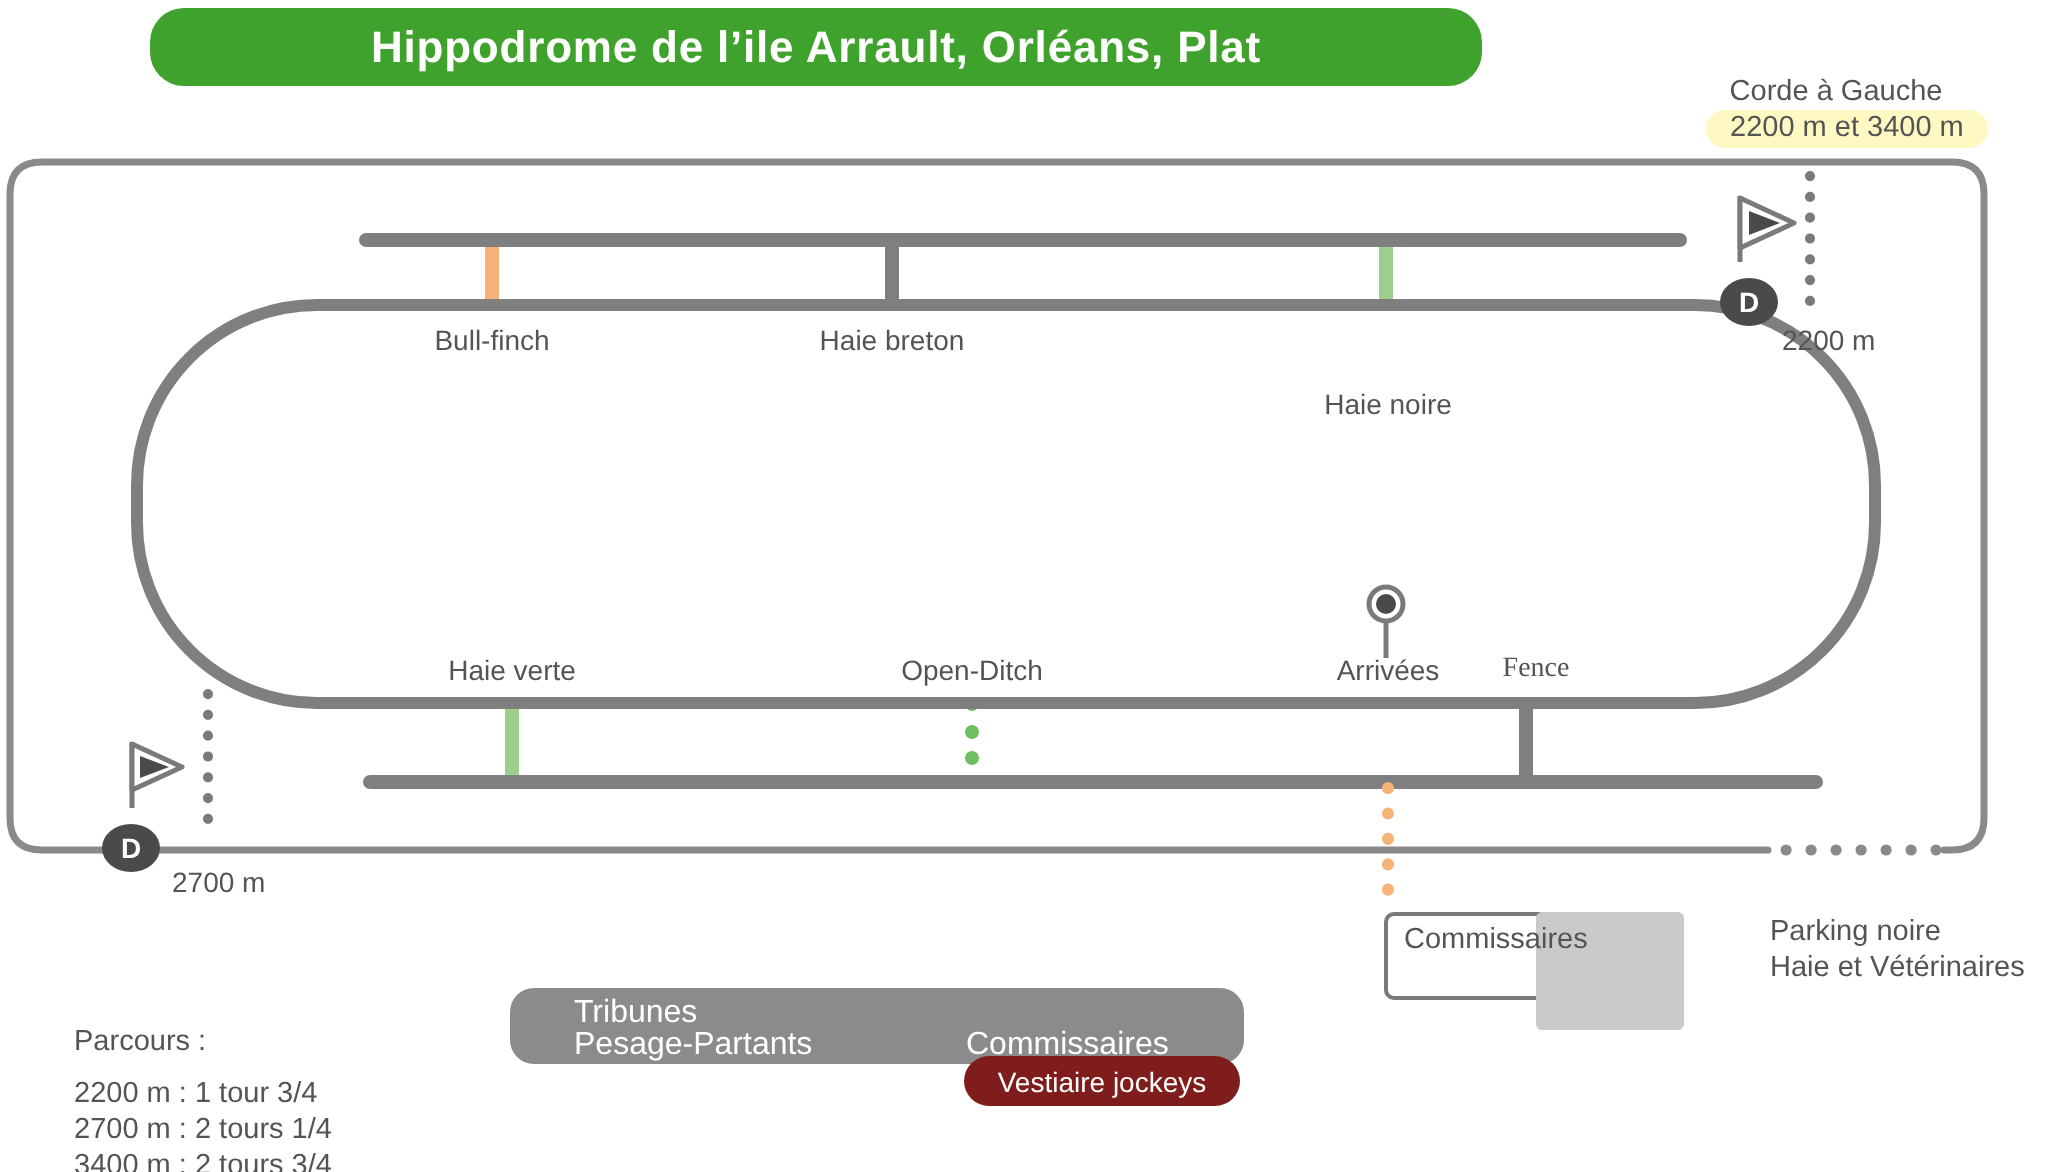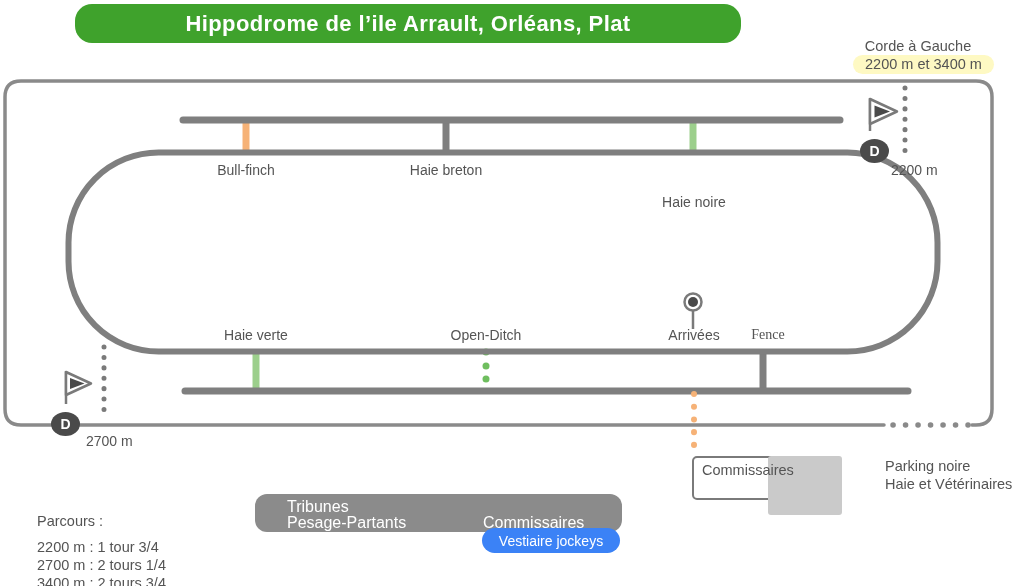--- a/index.html
+++ b/index.html
@@ -30,21 +30,21 @@
   .gray-box{
     left:255px;top:457px;width:367px;height:38px;background:#8b8b8b;border-radius:12px;
     color:#ffffff;font-size:16px;margin-top:37px;
   }
   .gray-box span{position:absolute;white-space:nowrap;}
   .square{left:768px;top:456px;width:74px;height:59px;background:#cacaca;border-radius:3px;z-index:2;}
   .comm-box{left:692px;top:456px;width:92px;height:44px;background:#ffffff;border:2px solid #7a7a7a;border-radius:5px;z-index:1;box-sizing:border-box;}
   .comm-label{left:702px;top:462px;font-size:14.5px;z-index:3;white-space:nowrap;}
   .parking{left:885px;font-size:14.5px;white-space:nowrap;}
   .pill-btn{
-    left:482px;top:528px;width:138px;height:25px;background:#3b82f6;border-radius:13px;
+    left:482px;top:528px;width:138px;height:25px;background:#7f1d1d;border-radius:13px;
     color:#ffffff;font-size:14px;display:flex;align-items:center;justify-content:center;white-space:nowrap;
   }
   .parcours{left:37px;top:512px;font-size:14.5px;line-height:18px;}
   .parcours .p-title{margin-bottom:8px;}
 </style>
 </head>
 <body>
 
 <div class="stage">
 

